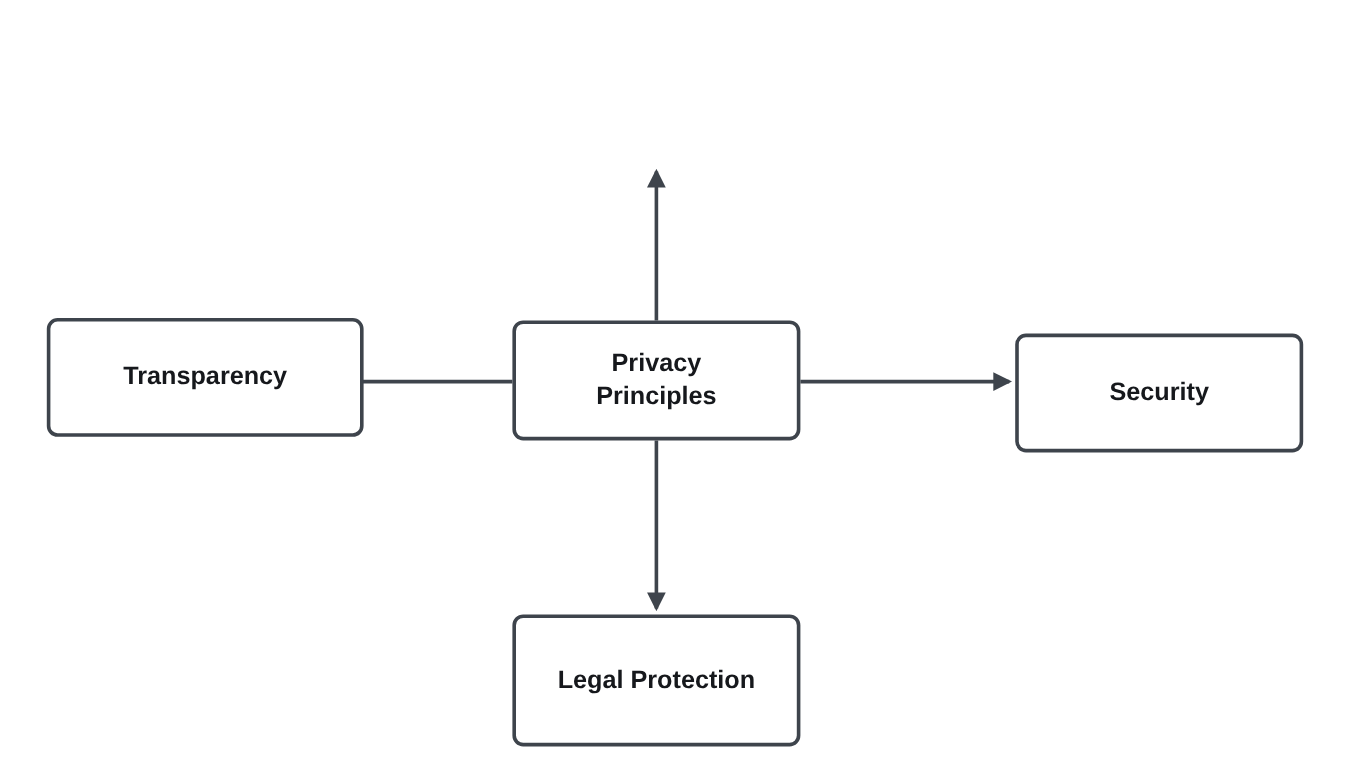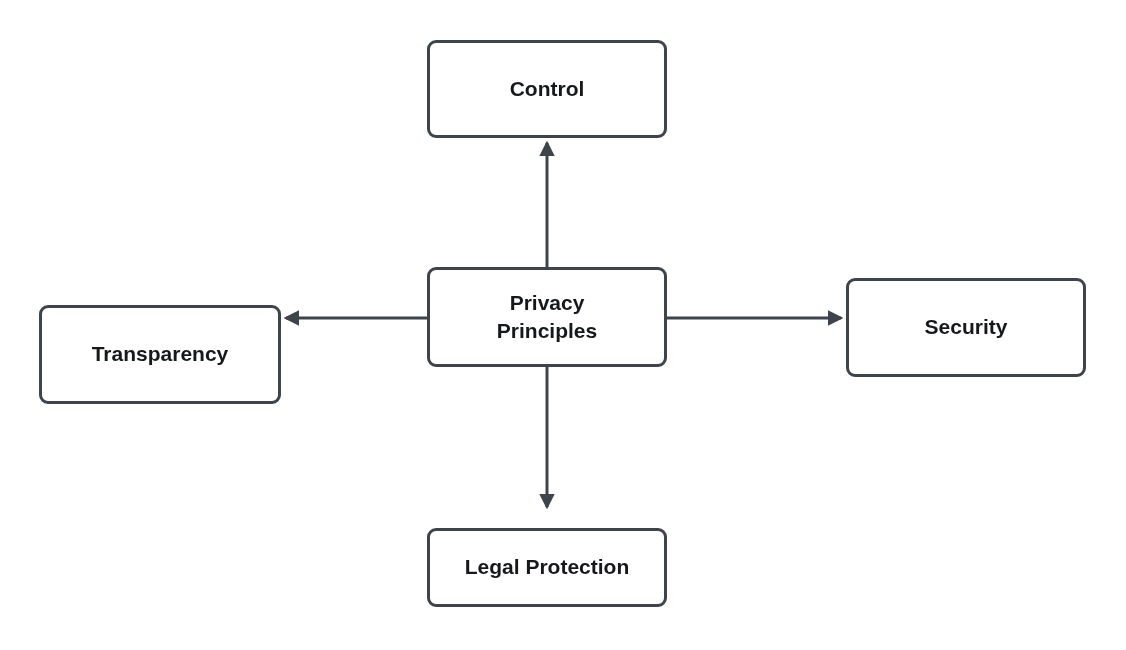--- a/index.html
+++ b/index.html
@@ -38,46 +38,43 @@
     justify-content: center;
     text-align: center;
     color: var(--text);
     font-weight: bold;
     font-size: 21px;
     line-height: 1.35;
   }
   .node .label { display: inline-block; }
 
   .node-control          { left: 427px; top: 40px;  width: 240px; height: 98px; }
-  .node-transparency     { left: 39px;  top: 265px; width: 242px; height: 99px; margin-top: 40px; }
+  .node-transparency     { left: 39px;  top: 265px; width: 264px; height: 99px; }
   .node-privacy          { left: 427px; top: 267px; width: 240px; height: 100px; }
   .node-privacy .label   { max-width: 150px; }
   .node-security         { left: 846px; top: 278px; width: 240px; height: 99px; }
-  .node-legal            { left: 427px; top: 528px; width: 240px; height: 79px; justify-content: center; }
+  .node-legal            { left: 427px; top: 512px; width: 240px; height: 110px; justify-content: center; }
 </style>
 </head>
 <body>
 
 <div class="canvas">
 
   <svg class="edges" viewBox="0 0 1126 650">
     <defs>
       <marker id="arrow" viewBox="0 0 10 10" refX="8.5" refY="5" markerWidth="5.2" markerHeight="5.2" orient="auto-start-reverse">
         <path class="arrowhead" d="M 0 0 L 10 5 L 0 10 z"></path>
       </marker>
     </defs>
     <line x1="547" y1="267" x2="547" y2="143" marker-end="url(#arrow)"></line>
     <line x1="427" y1="318" x2="286" y2="318" marker-end="url(#arrow)"></line>
     <line x1="667" y1="318" x2="841" y2="318" marker-end="url(#arrow)"></line>
     <line x1="547" y1="367" x2="547" y2="507" marker-end="url(#arrow)"></line>
   </svg>
 
-  <div class="node node-control">
-    <span class="label">Control</span>
-  </div>
 
   <div class="node node-transparency">
     <span class="label">Transparency</span>
   </div>
 
   <div class="node node-privacy">
     <span class="label">Privacy Principles</span>
   </div>
 
   <div class="node node-security">

